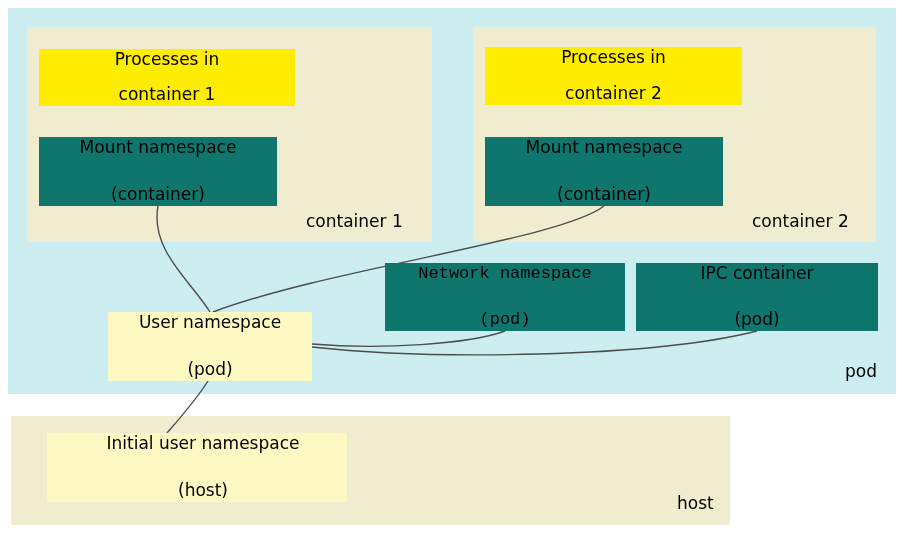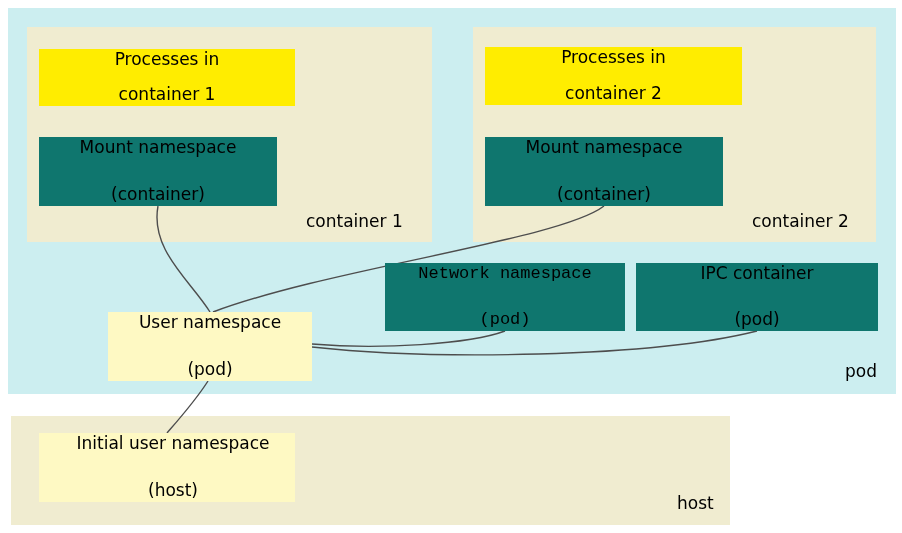--- a/index.html
+++ b/index.html
@@ -78,21 +78,21 @@
   .node-teal   { background: #0f766e; }
   .node-green  { background: #fef9c3; }
 
   .n-proc1  { left: 39px;  top: 49px;  width: 256px; height: 57px; }
   .n-mount1 { left: 39px;  top: 137px; width: 238px; height: 69px; }
   .n-proc2  { left: 485px; top: 47px;  width: 257px; height: 58px; }
   .n-mount2 { left: 485px; top: 137px; width: 238px; height: 69px; }
   .n-net    { left: 385px; top: 263px; width: 240px; height: 68px; font-family: Liberation Mono, monospace; }
   .n-ipc    { left: 636px; top: 263px; width: 242px; height: 68px; }
   .n-user   { left: 108px; top: 312px; width: 204px; height: 69px; }
-  .n-inituser { left: 39px; top: 433px; width: 256px; height: 69px; padding-left: 12px; }
+  .n-inituser { left: 47px; top: 433px; width: 300px; height: 69px; padding-left: 12px; }
 
   #edges {
     position: absolute;
     left: 0; top: 0;
     width: 902px;
     height: 533px;
     z-index: 2;
     pointer-events: none;
   }
   #edges path {

